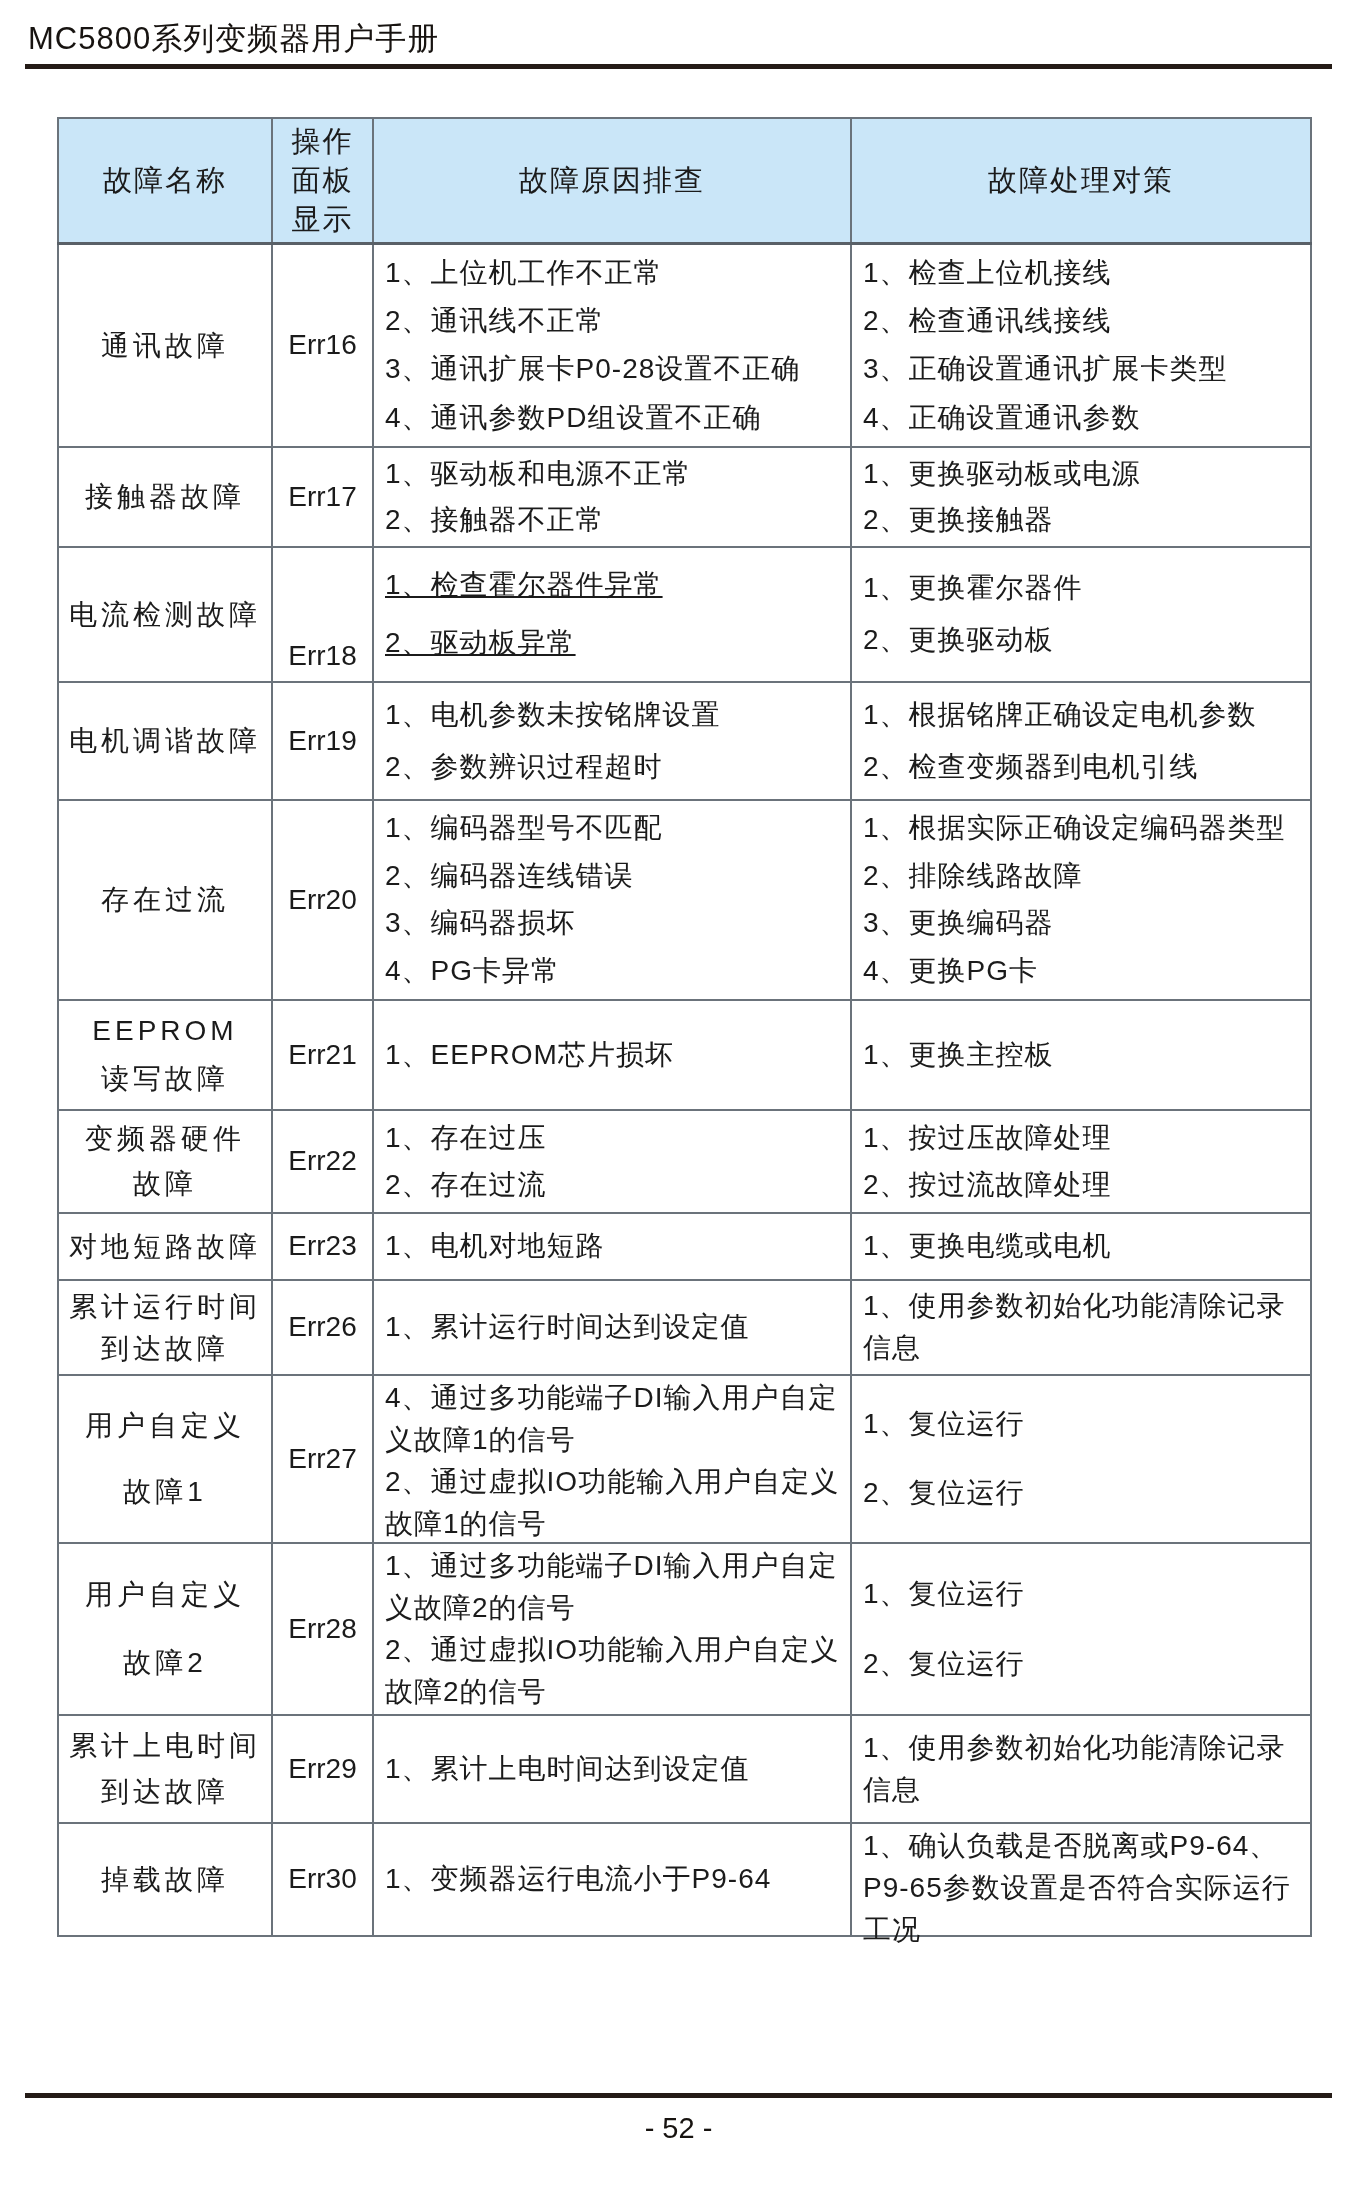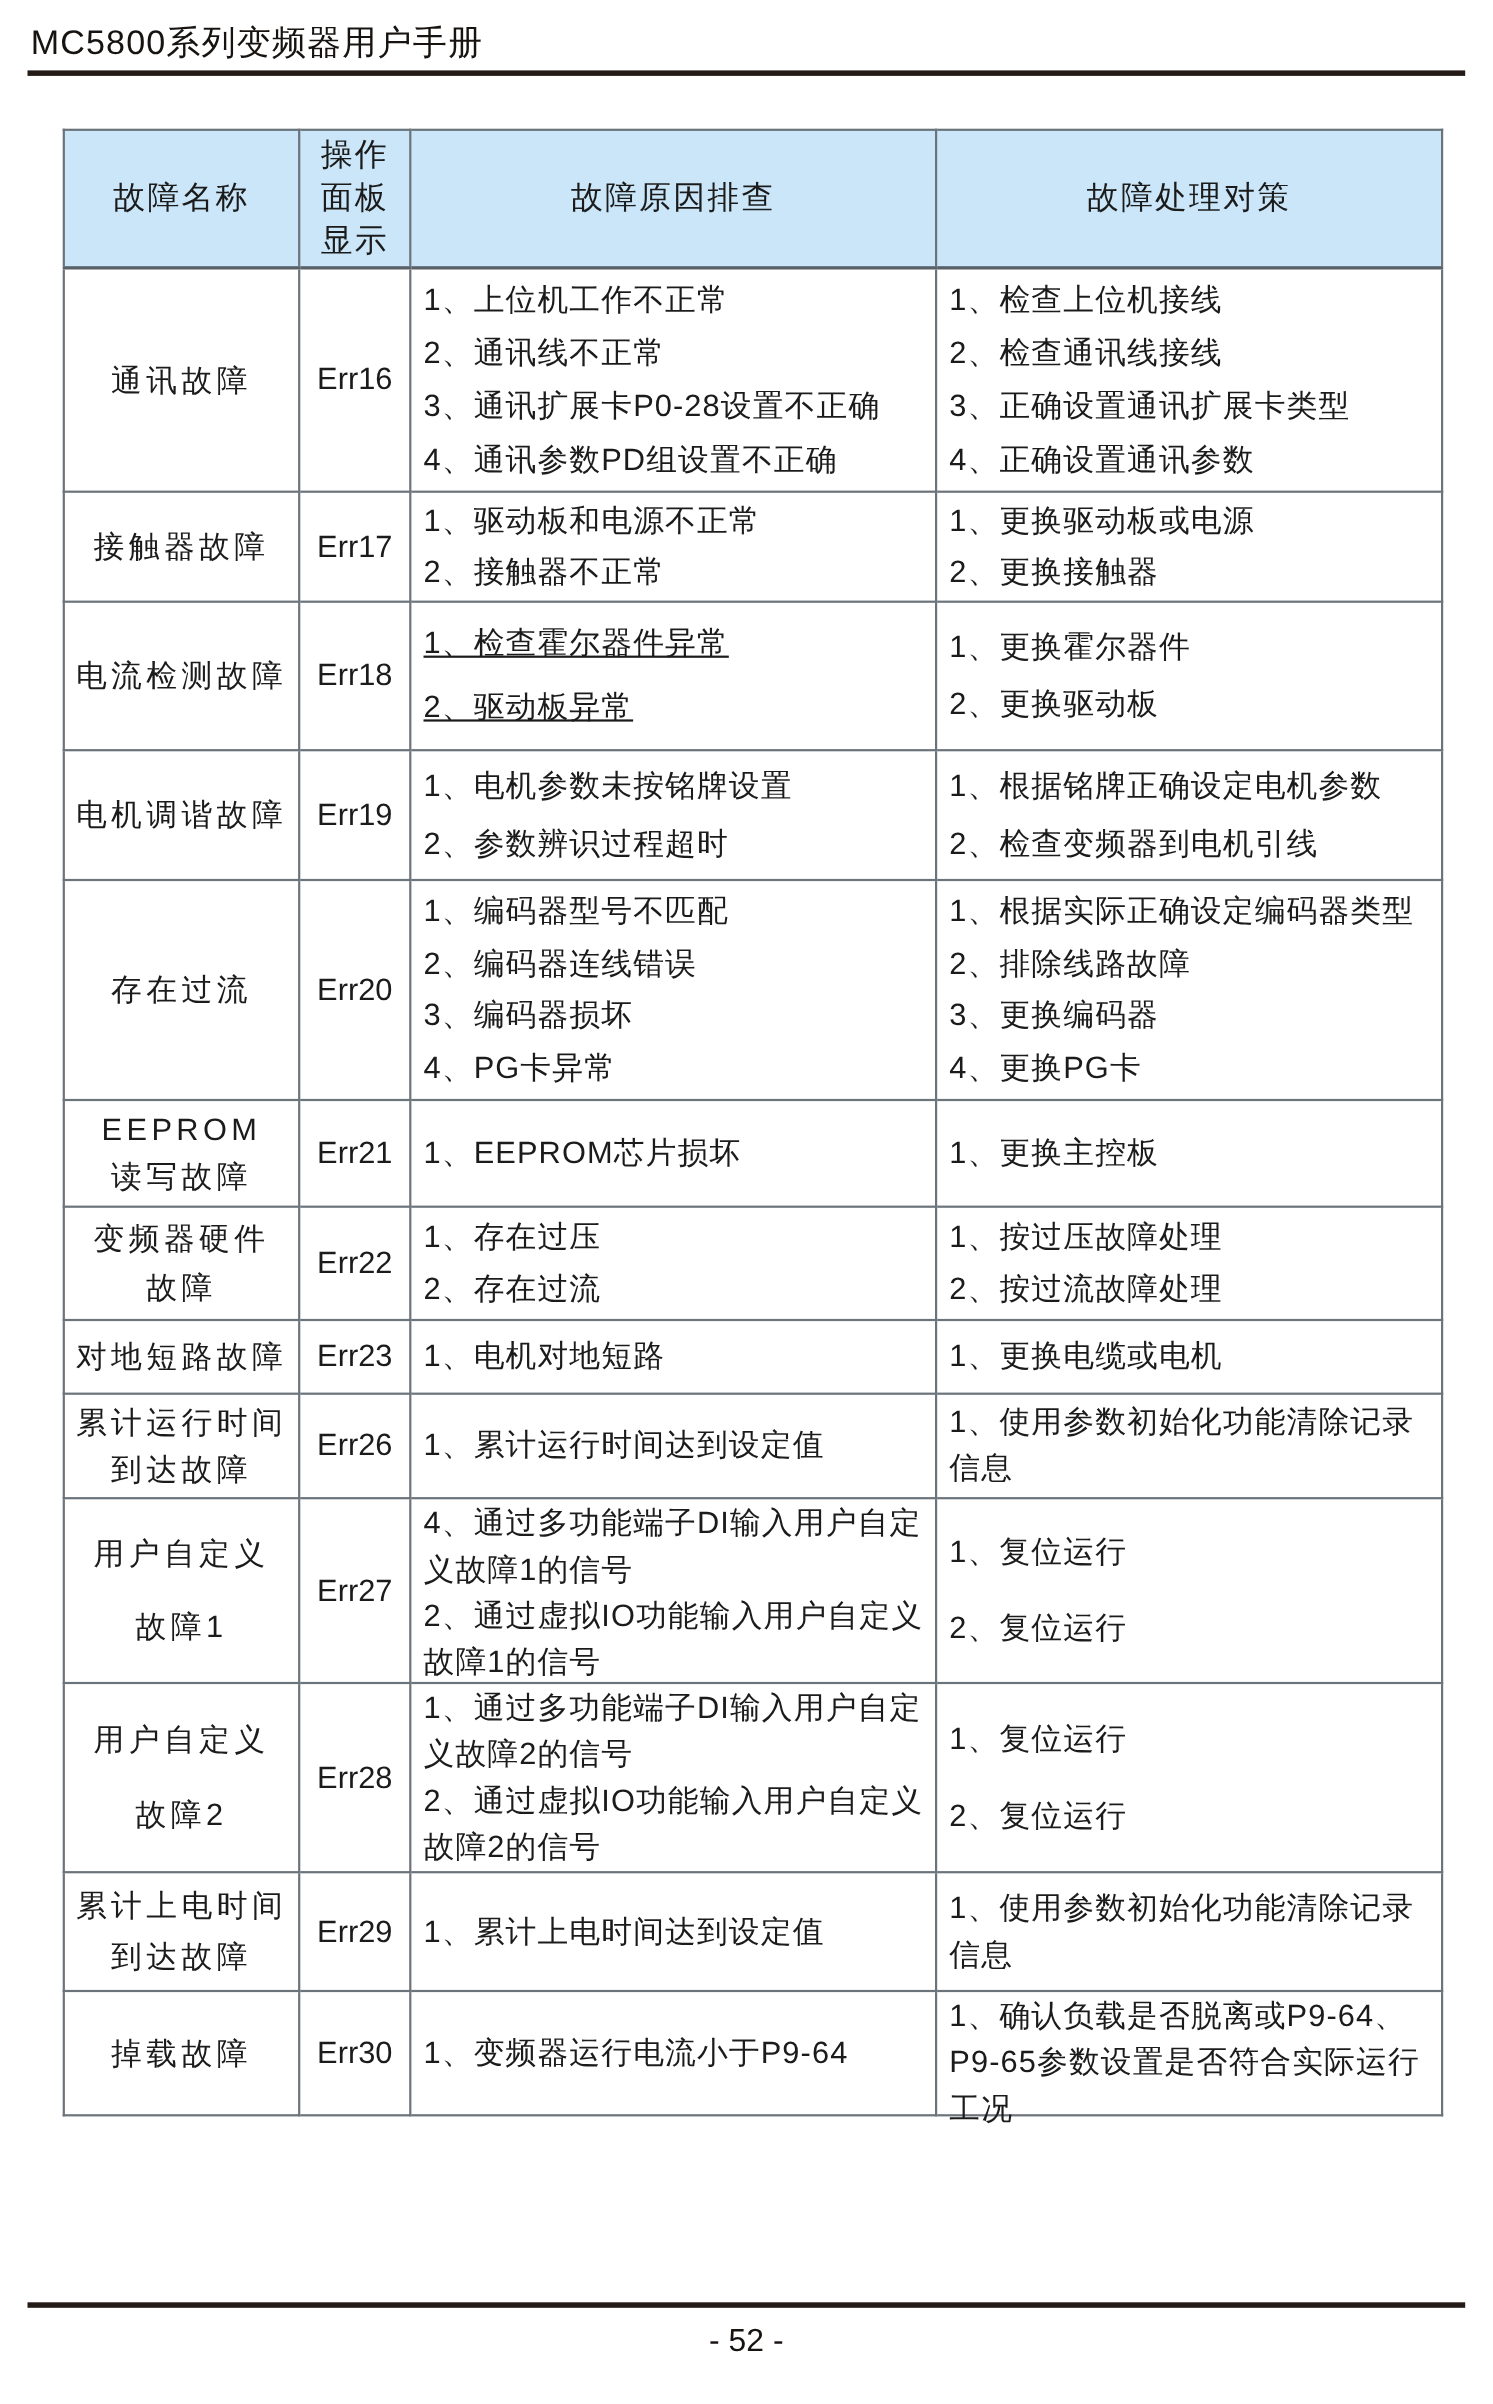--- a/index.html
+++ b/index.html
@@ -135,21 +135,21 @@
             </div>
           </td>
         </tr>
         <tr style="height: 119px;">
           <td>
             <div class="cell-flex center-cell" style="height: 115px;">
               <div class="name-line">电流检测故障</div>
             </div>
           </td>
           <td>
-            <div class="cell-flex center-cell" style="height: 115px;">
+            <div class="cell-flex center-cell" style="height: 115px; justify-content: flex-end;">
               <div class="code-text">Err18</div>
             </div>
           </td>
           <td>
             <div class="cell-flex left-cell" style="height: 133px; text-decoration: underline;">
               <div class="item-line">1、检查霍尔器件异常</div>
               <div class="item-line">2、驱动板异常</div>
             </div>
           </td>
           <td>
@@ -206,21 +206,21 @@
             <div class="cell-flex left-cell" style="height: 196px;">
               <div class="item-line">1、根据实际正确设定编码器类型</div>
               <div class="item-line">2、排除线路故障</div>
               <div class="item-line">3、更换编码器</div>
               <div class="item-line">4、更换PG卡</div>
             </div>
           </td>
         </tr>
         <tr style="height: 92px;">
           <td>
-            <div class="cell-flex center-cell" style="height: 95px;">
+            <div class="cell-flex center-cell" style="height: 108px;">
               <div class="name-line">EEPROM</div>
               <div class="name-line">读写故障</div>
             </div>
           </td>
           <td>
             <div class="cell-flex center-cell" style="height: 88px;">
               <div class="code-text">Err21</div>
             </div>
           </td>
           <td>

